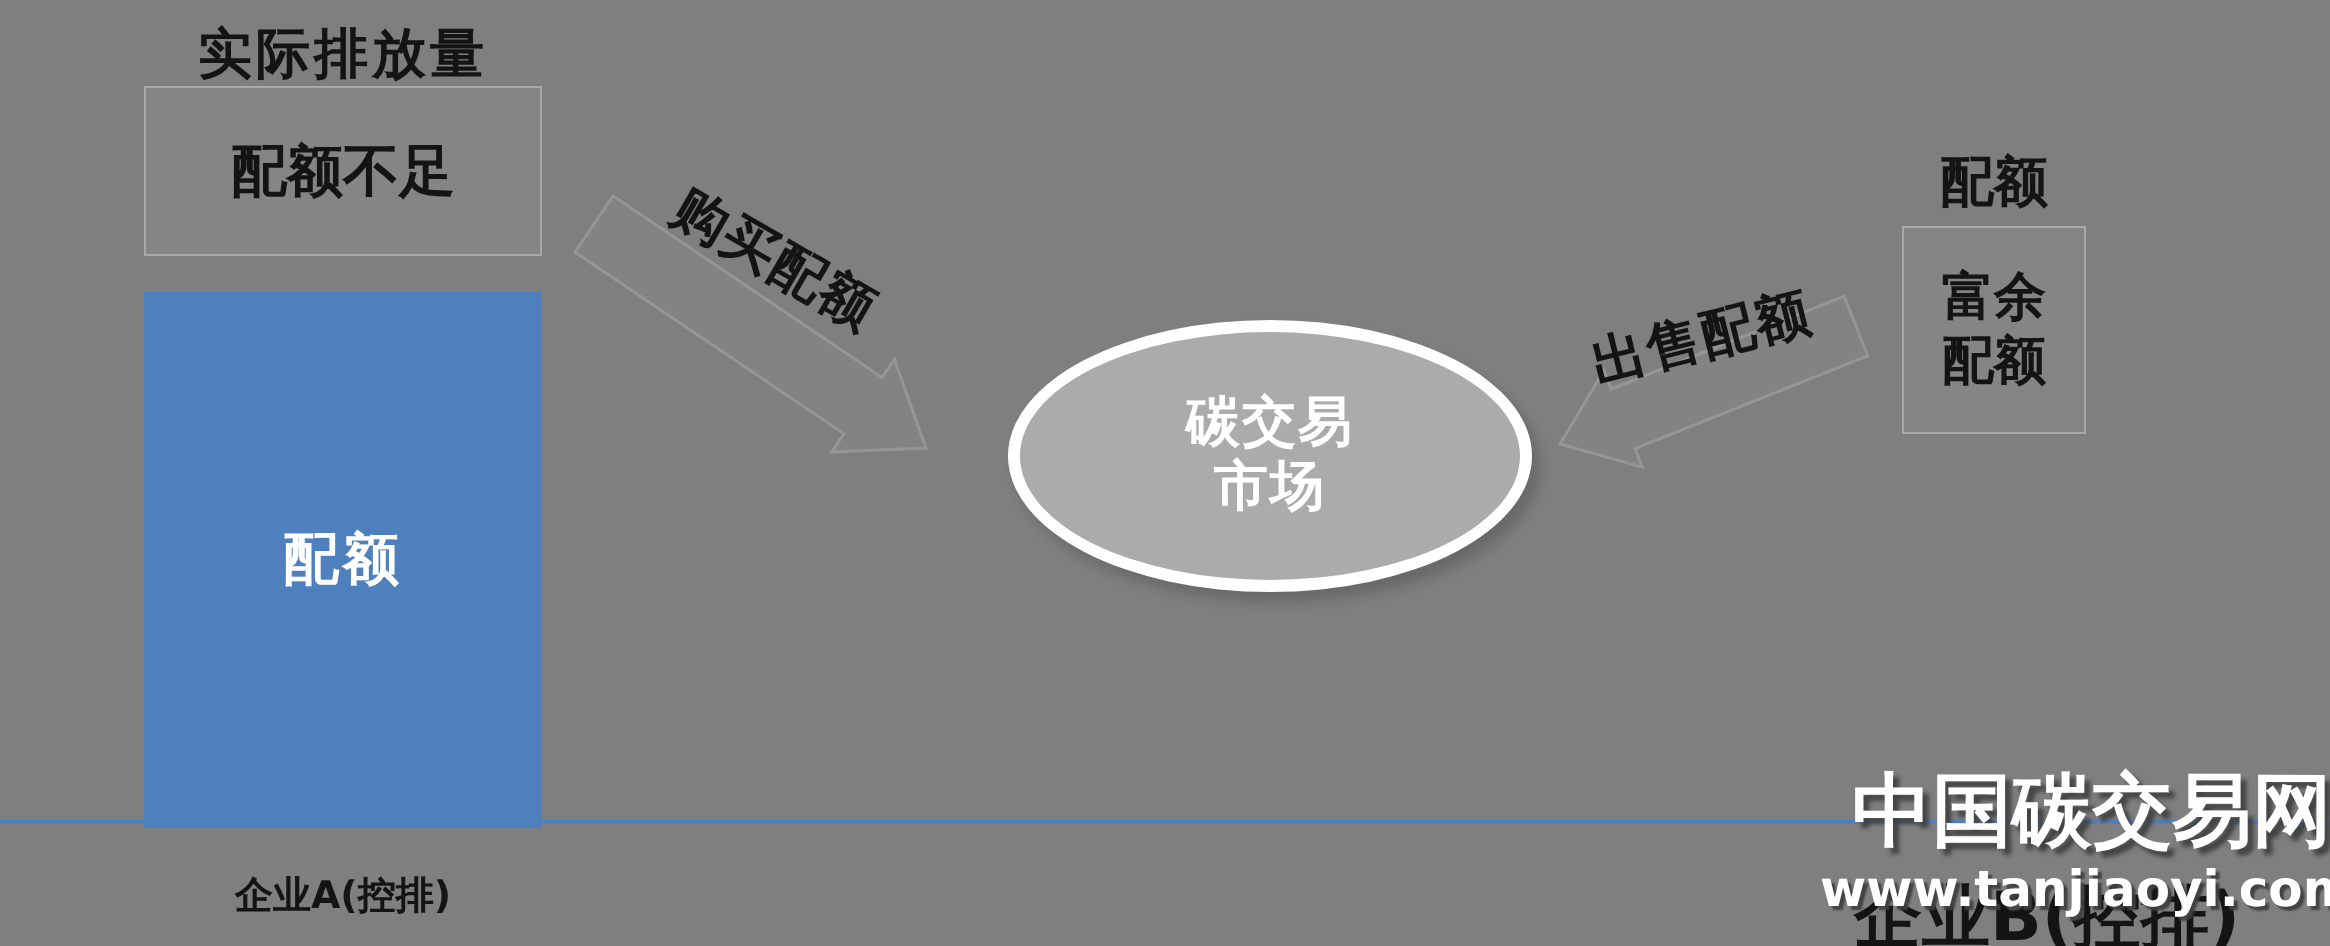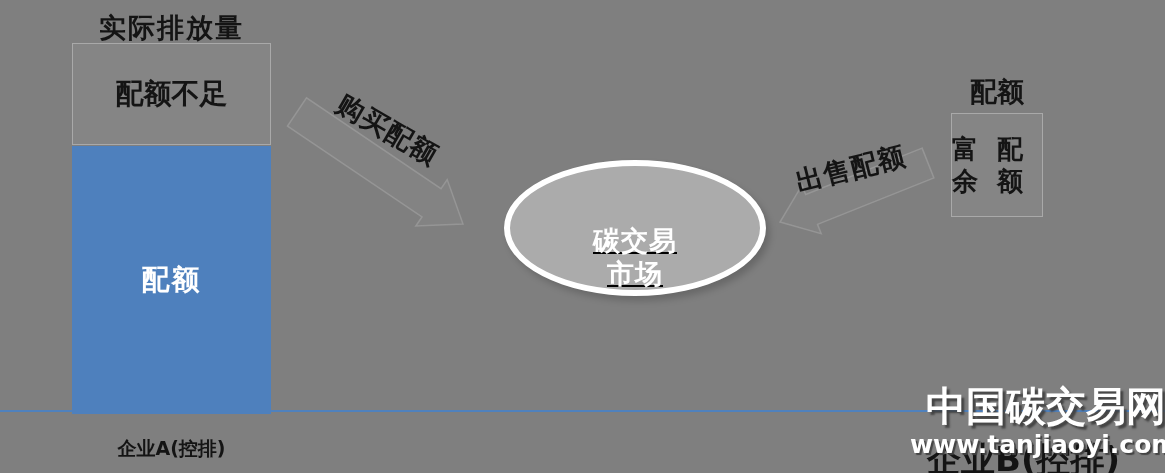--- a/index.html
+++ b/index.html
@@ -29,21 +29,21 @@
   }
   
   .lbl{
     position:absolute;color:var(--color-label_black,#141414);
     font-weight:700;text-align:center;z-index:3;
     line-height:1.15;white-space:nowrap;
   }
   
   .label-emission-a{left:72px;top:12px;width:199px;font-size:27px;letter-spacing:2px;}
   .deficit-box{
-    position:absolute;left:72px;top:43px;width:199px;height:102px;
+    position:absolute;left:72px;top:43px;width:199px;height:85px;
     box-sizing:border-box;
     background:rgba(255,255,255,0.05);
     border:1px solid rgba(255,255,255,0.30);
     display:flex;align-items:center;justify-content:center;
     z-index:2;
   }
   .deficit-box span{font-size:28px;font-weight:700;color:#141414;}
   .bar-blue{
     position:absolute;left:72px;top:146px;width:199px;height:268px;
     background:var(--color-quota_blue,#4E80BD);
@@ -60,34 +60,33 @@
   }
   .flow-buy{left:314px;top:112px;transform:rotate(30deg);}
   .flow-sell{left:775px;top:151px;transform:rotate(-14deg);}
   
   .market-ellipse{
     position:absolute;left:504px;top:160px;width:262px;height:136px;
     box-sizing:border-box;
     background:var(--color-ellipse_fill,#ABABAB);
     border:6px solid #fff;
     border-radius:50%;
-    display:flex;flex-direction:column;align-items:center;justify-content:flex-end;
+    display:flex;flex-direction:column;align-items:center;justify-content:center;
     z-index:2;
     box-shadow:4px 5px 7px rgba(0,0,0,0.18);
-    text-decoration:underline;
   }
   .market-ellipse div{color:#fff;font-size:27px;font-weight:700;line-height:1.2;letter-spacing:1px;}
   
   .label-quota-b{left:951px;top:76px;width:92px;font-size:27px;}
   .surplus-box{
     position:absolute;left:951px;top:113px;width:92px;height:104px;
     box-sizing:border-box;
     background:rgba(255,255,255,0.05);
     border:1px solid rgba(255,255,255,0.30);
-    display:flex;flex-direction:row;align-items:center;justify-content:center;
+    display:flex;flex-direction:column;align-items:center;justify-content:center;
     z-index:2;
   }
   .surplus-box span{font-size:26px;font-weight:700;color:#141414;line-height:1.25;}
   .bar-orange{
     position:absolute;left:951px;top:217px;width:92px;height:193px;
     background:var(--color-emission_orange,#E26B0A);
     display:flex;flex-direction:column;align-items:center;justify-content:center;
     z-index:2;
   }
   .bar-orange span{color:#fff;font-size:26px;font-weight:700;line-height:1.27;}

